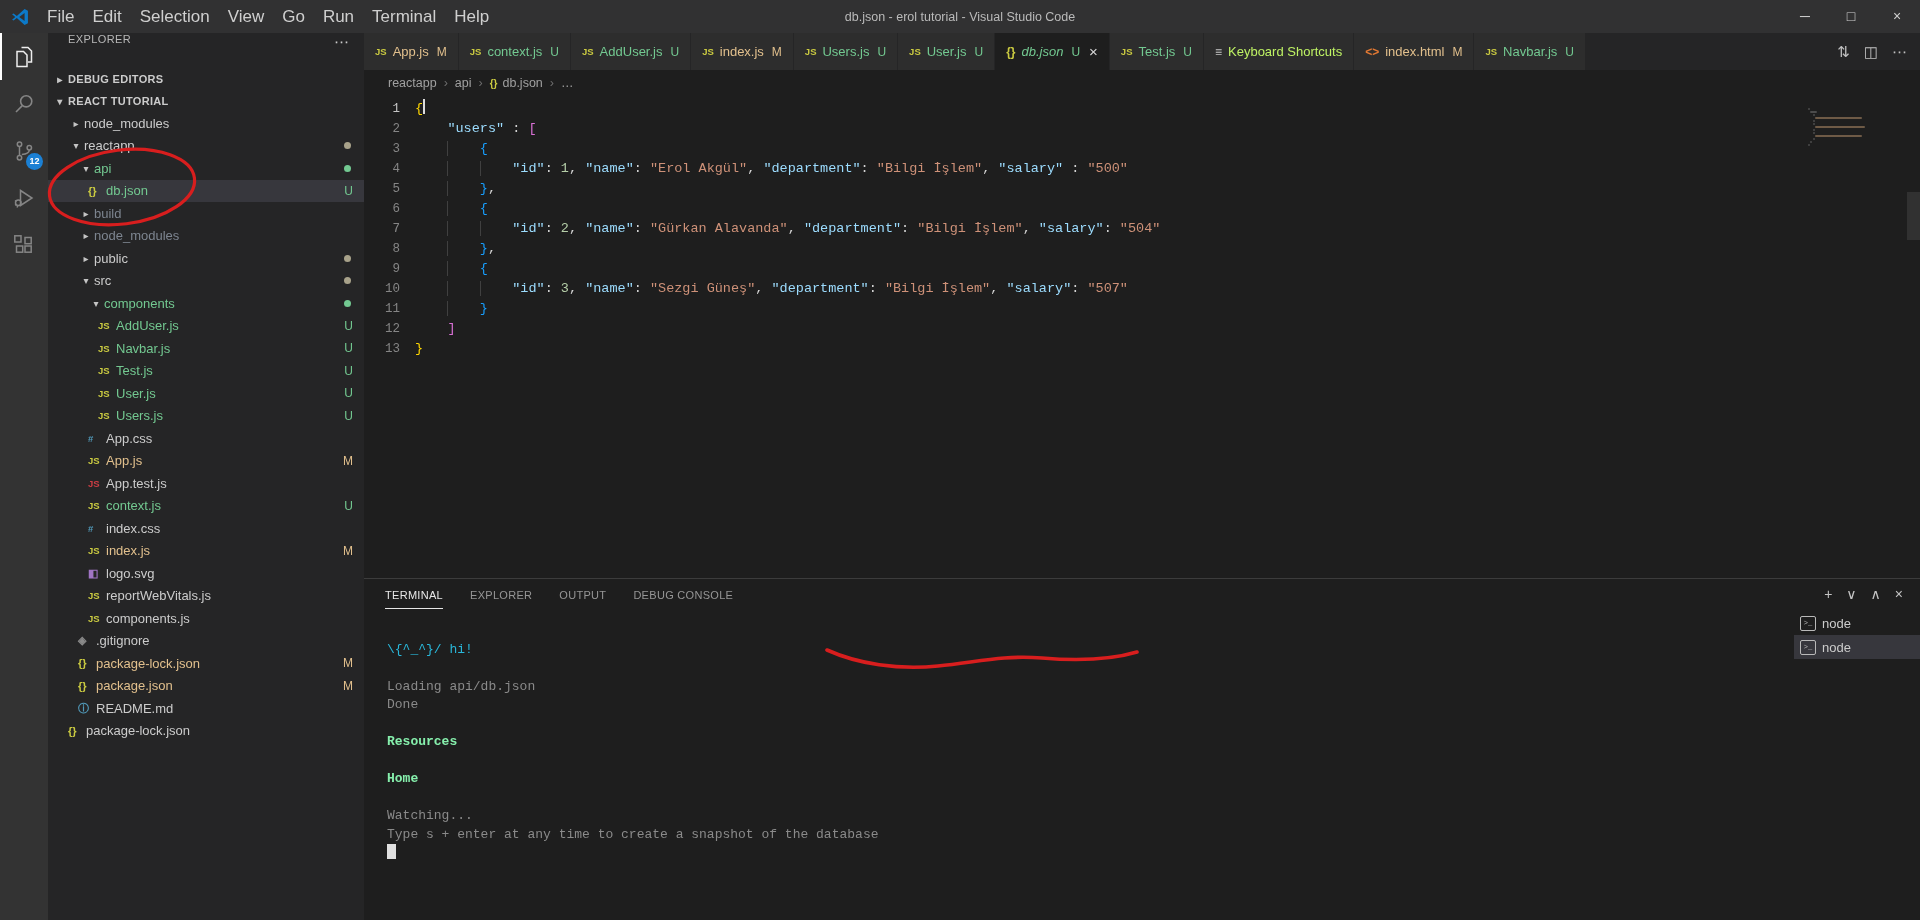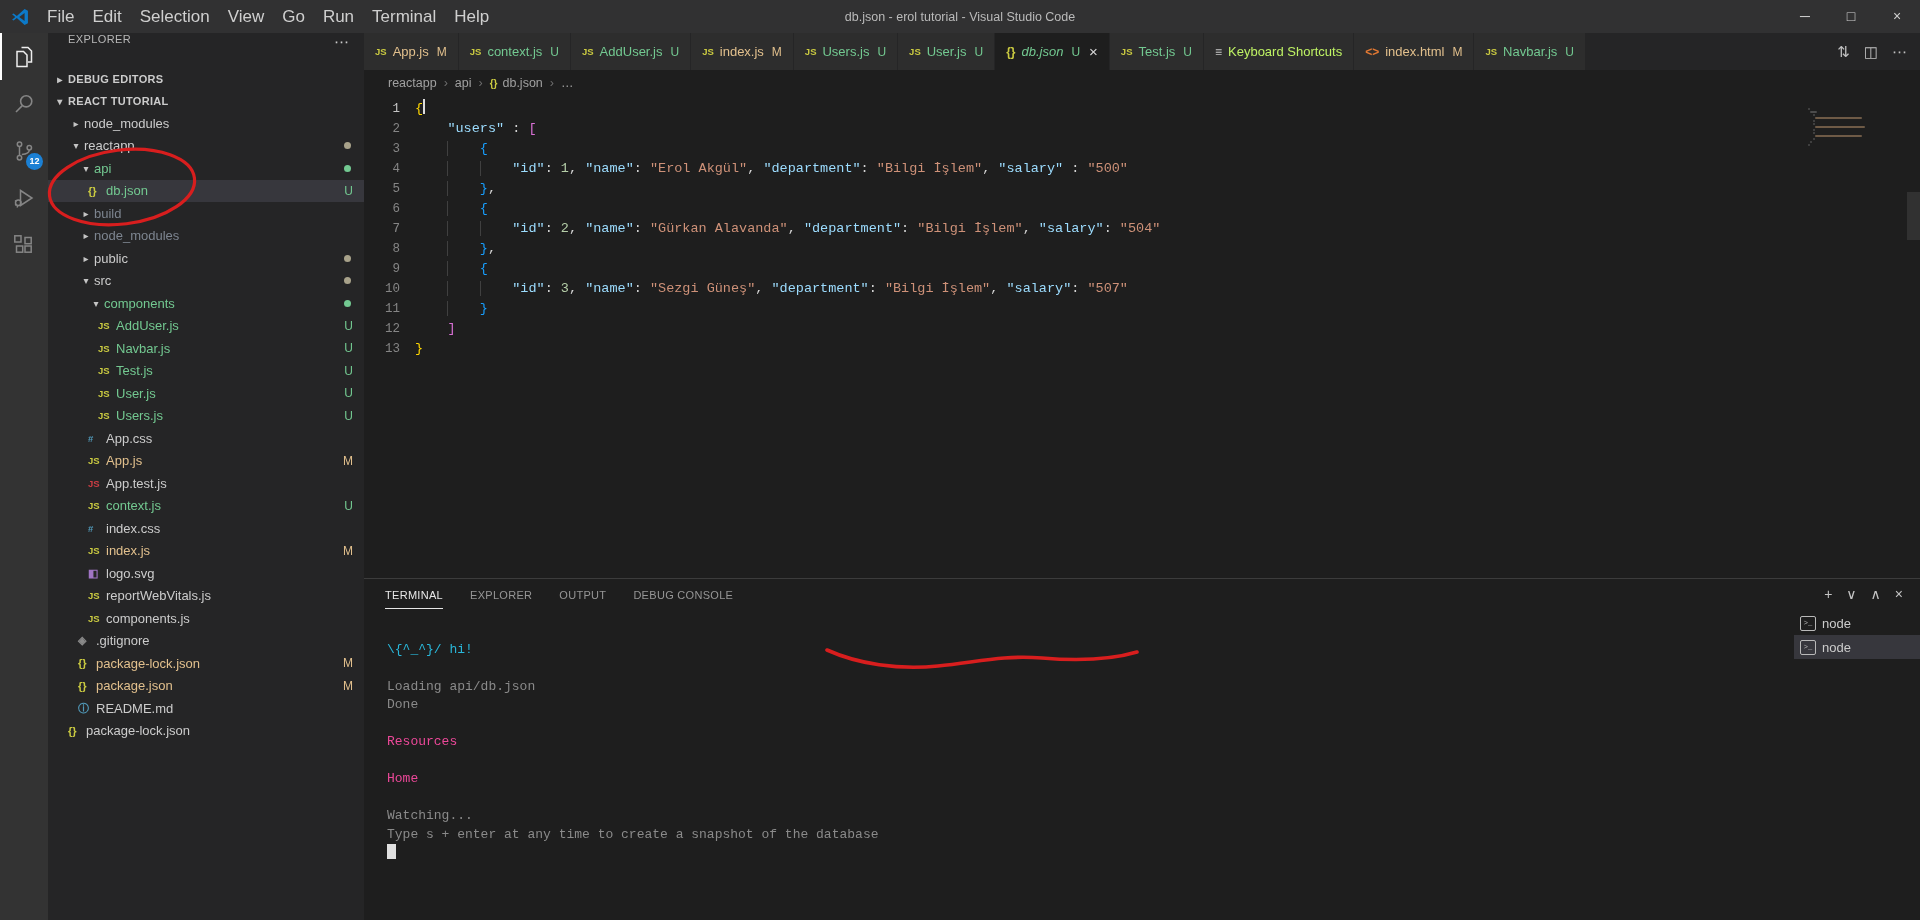--- a/index.html
+++ b/index.html
@@ -86,21 +86,21 @@
   .panel-header{height:30px;flex:none;display:flex;align-items:center;padding:0 10px 0 21px}
   .ptab{font-size:11px;color:#969696;margin-right:27px;height:30px;line-height:32px;letter-spacing:.3px;cursor:pointer}
   .ptab.act{color:#e7e7e7;border-bottom:1px solid #e7e7e7}
   .panel-actions{margin-left:auto;display:flex;align-items:center}
   .pact{color:#c5c5c5;font-size:14px;padding:0 7px;cursor:pointer}
   .panel-body{flex:1;display:flex;min-height:0}
   .terminal{flex:1;padding:13px 0 0 23px;font-family:"Liberation Mono",monospace;font-size:13px;
     line-height:18.5px;color:#cccccc;overflow:hidden}
   .tline{height:18.5px;white-space:pre}
   .tk-t{color:#cccccc}.tk-cmd{color:#d6d636}.tk-dim{color:#8a8a8a}.tk-dim2{color:#5c5c5c}
-  .tk-cyan{color:#29b8db}.tk-bold{color:#ec4899;font-weight:normal}
+  .tk-cyan{color:#29b8db}.tk-bold{color:#86efac;font-weight:bold}
   .tk-cursorblock{display:inline-block;width:9px;height:15px;background:#e0e0e0;vertical-align:-2px}
   .term-list{width:126px;flex:none;padding-top:2px}
   .tl-row{height:24px;display:flex;align-items:center;padding-left:6px;font-size:13px;cursor:pointer}
   .tl-row.sel{background:#37373d}
   .term-ico{width:16px;height:15px;border:1px solid #b9b9b9;border-radius:2px;font-size:7px;line-height:13px;
     text-align:center;margin-right:6px;color:#b9b9b9;font-family:"Liberation Mono",monospace;flex:none}
 
   
   .annotations{position:absolute;left:0;top:0;width:1920px;height:920px;pointer-events:none;z-index:50}
 </style>

